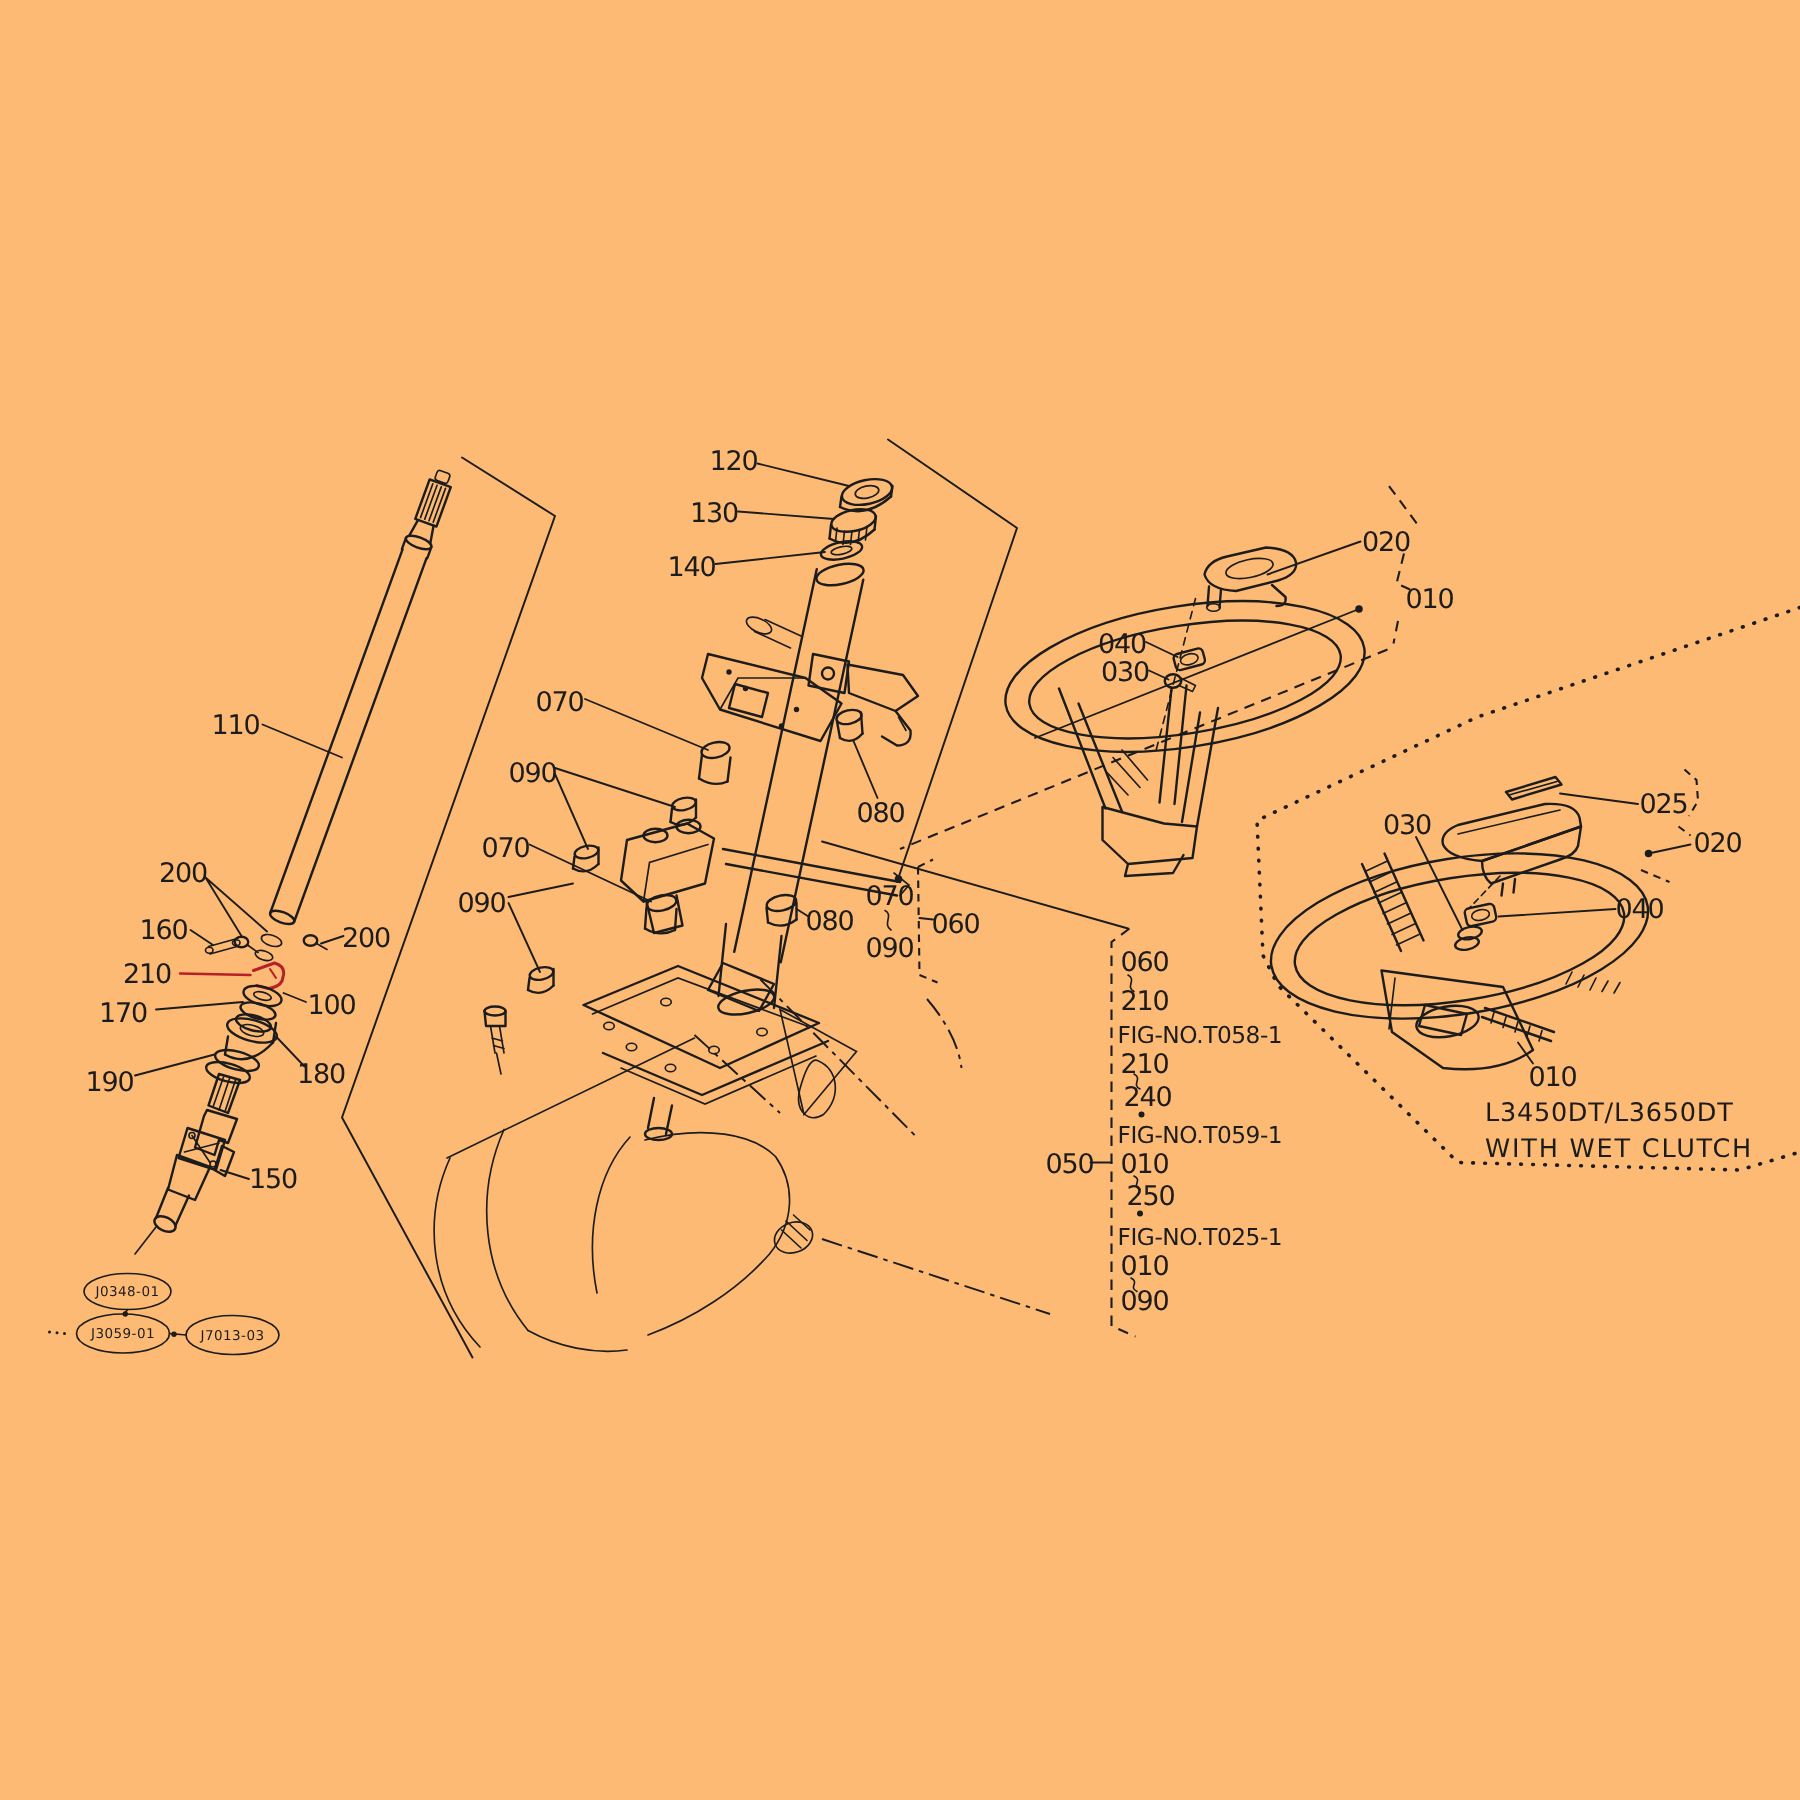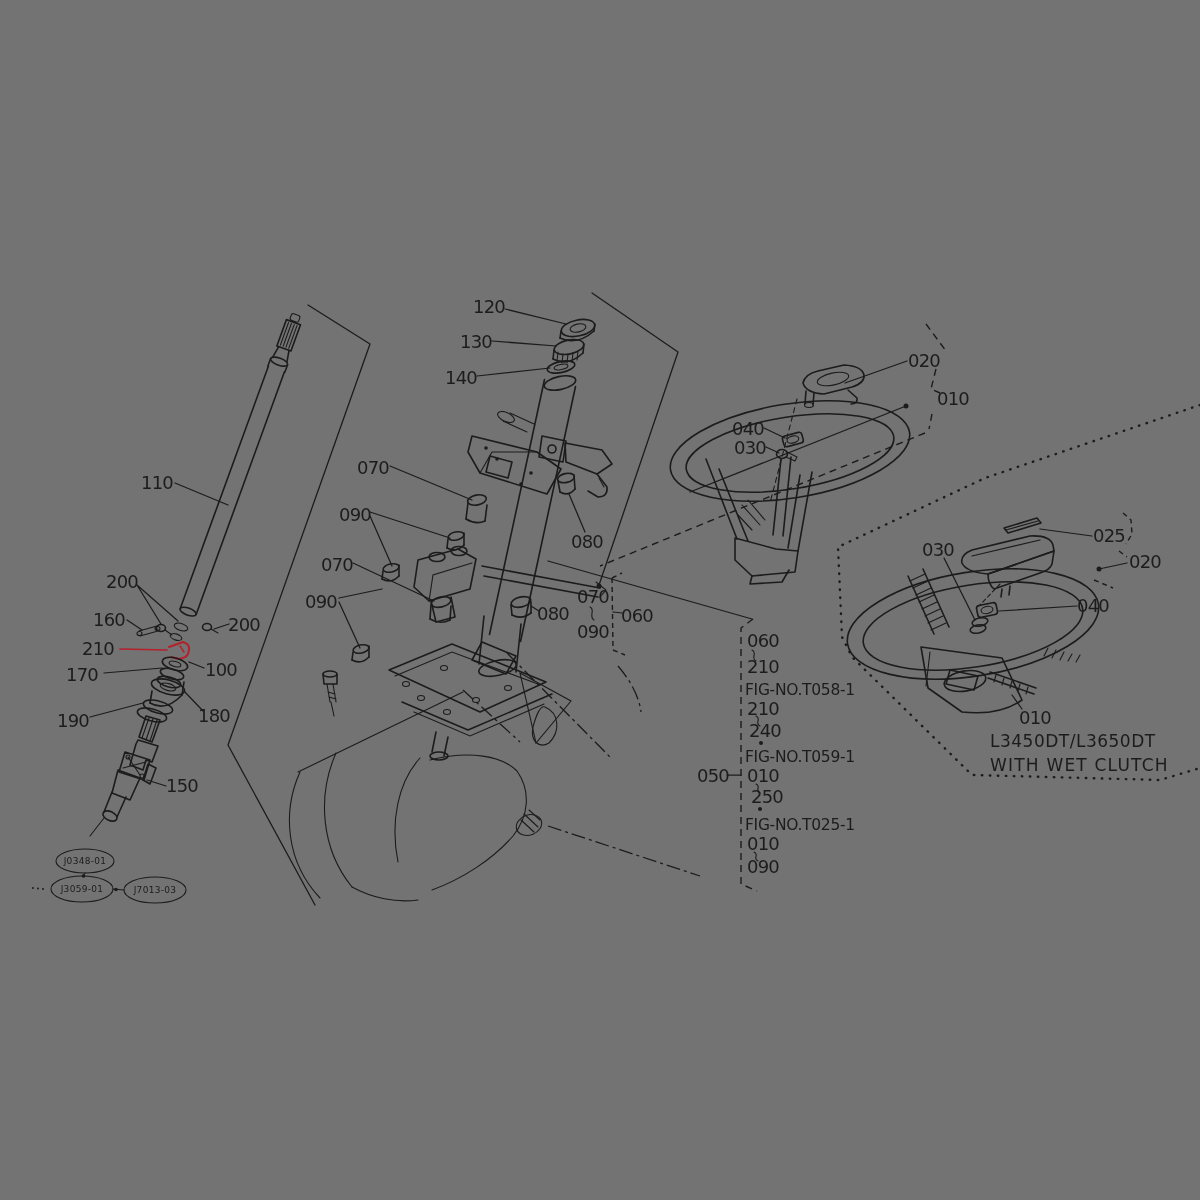--- a/index.html
+++ b/index.html
@@ -1,16 +1,16 @@
 <!DOCTYPE html>
 <html><head>
 <meta charset="utf-8">
 <style>
   html,body{margin:0;padding:0;background:#ffffff;}
-  .stage{position:relative;width:1200px;height:1200px;background:#737373;overflow:hidden;}
+  .stage{position:relative;width:1200px;height:1200px;background:#fdba74;overflow:hidden;}
   svg text{font-family:"DejaVu Sans",sans-serif;fill:#1c1c1c;stroke:none;}
   .callout{font-size:18px;letter-spacing:-0.8px;}
   .fig{font-size:15.5px;letter-spacing:-0.3px;}
   .note{font-size:17px;letter-spacing:0.5px;}
   .note2{font-size:17px;letter-spacing:1.2px;}
   .code{font-size:9px;letter-spacing:0.3px;}
   .ln{fill:none;stroke:#1c1c1c;stroke-width:1.6;stroke-linecap:round;stroke-linejoin:round;}
   .thin{fill:none;stroke:#1c1c1c;stroke-width:1.1;stroke-linecap:round;}
   .ld{fill:none;stroke:#1c1c1c;stroke-width:1.25;stroke-linecap:round;}
   .dash{fill:none;stroke:#1c1c1c;stroke-width:1.4;stroke-dasharray:7 5;}

